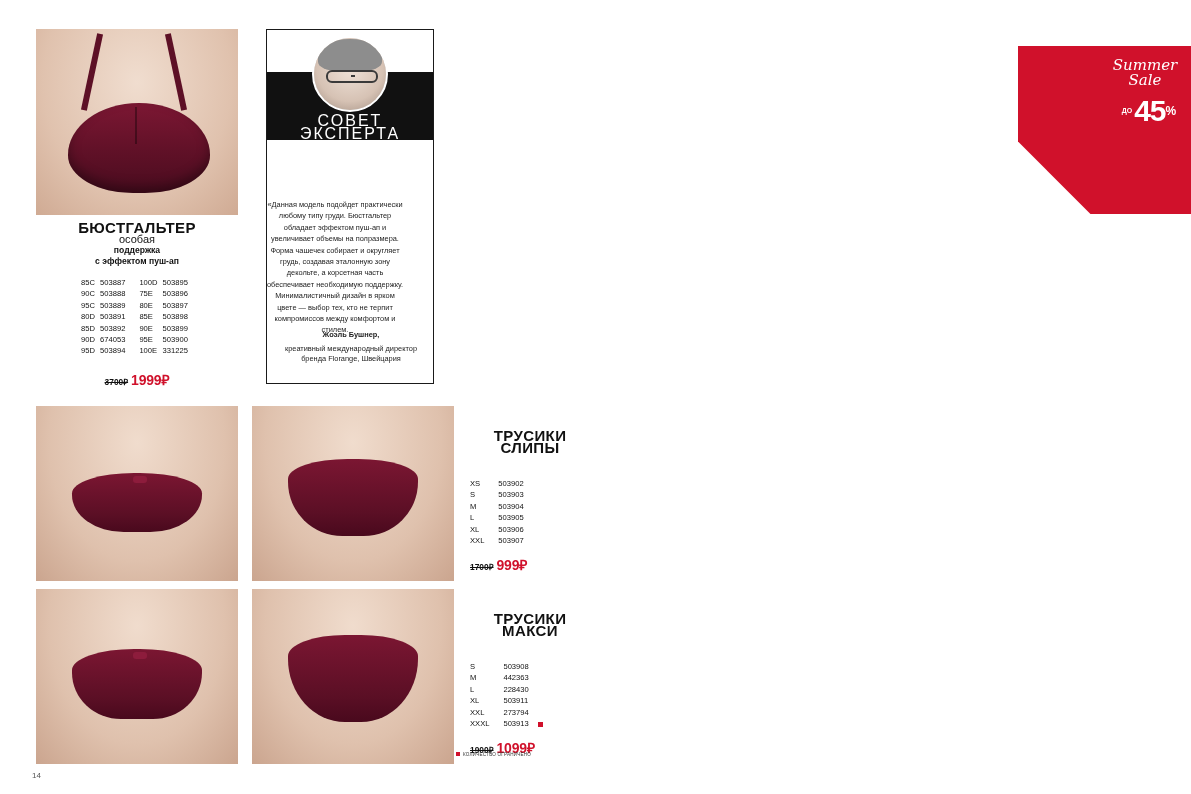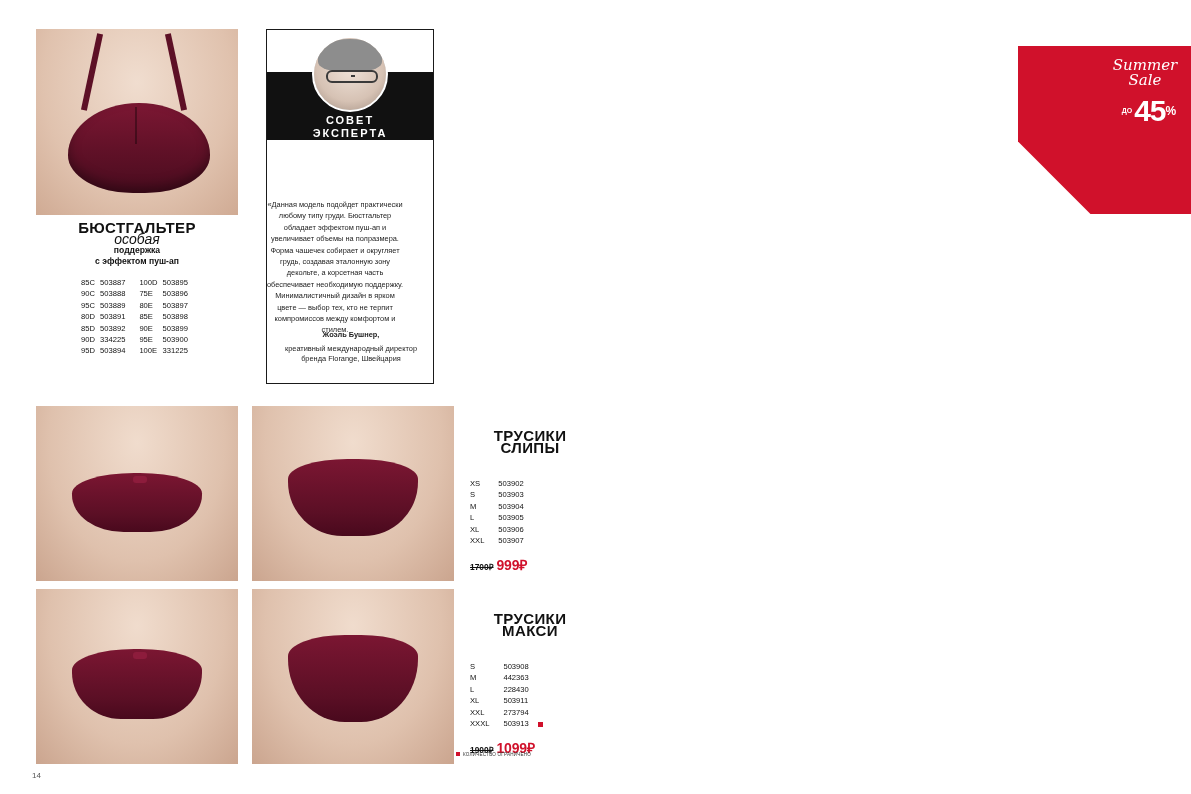--- a/index.html
+++ b/index.html
@@ -132,22 +132,22 @@
   }
   #expert-avatar .glasses:after {
     content: "";
     position: absolute; left: 48%; top: 40%; width: 8%; height: 2px; background: #3a3a3a;
   }
   #expert-title {
     position: absolute;
     left: 0; top: 84px; width: 100%;
     text-align: center;
     color: #fff;
-    font-size: 11px;
-    font-weight: bold;
+    font-size: 16px;
+    font-weight: normal;
     letter-spacing: 2px;
     line-height: 13px;
     z-index: 4;
   }
   #expert-text {
     position: absolute;
     left: 0; top: 122px; width: 136px;
     text-align: center;
     font-size: 7.4px;
     line-height: 11.4px;
@@ -173,24 +173,23 @@
     line-height: 12px;
     color: #111;
   }
   .caption .subtitle {
     font-size: 8.6px;
     font-weight: bold;
     line-height: 11px;
     color: #111;
   }
   .caption .sub-light {
-    font-size: 14px;
+    font-size: 11px;
     line-height: 11px;
     color: #111;
-    font-style: italic;
   }
   .sizes {
     margin-top: 24px;
     font-size: 7.6px;
     line-height: 11.4px;
     color: #111;
   }
   .sizes table { border-collapse: collapse; }
   .sizes td { padding: 0 5px 0 0; font-size: 7.6px; line-height: 11.4px; white-space: nowrap; }
   .sizes td.code { padding-right: 14px; }
@@ -361,32 +360,35 @@
             <td>503898</td>
           </tr>
           <tr>
             <td>85D</td>
             <td class="code">503892</td>
             <td>90E</td>
             <td>503899</td>
           </tr>
           <tr>
             <td>90D</td>
-            <td class="code">334225</td>
+            <td class="code">674053</td>
             <td>95E</td>
             <td>503900</td>
           </tr>
           <tr>
             <td>95D</td>
             <td class="code">503894</td>
             <td>100E</td>
             <td>331225</td>
           </tr>
         </tbody>
           </table>
+      </div>
+      <div class="price-row">
+        <span class="old-price">3700₽</span><span class="new-price">1999</span><span class="new-price cur">₽</span>
       </div>
     </div>
 
     <div class="photo panty-photo pb-1" id="photo-panty-1">
       <div class="hip"></div>
       <div class="brief"></div>
       <div class="bow" style="left:48%; top:40%;"></div>
     </div>
     <div class="photo panty-photo pb-2" id="photo-panty-2">
       <div class="hip"></div>

